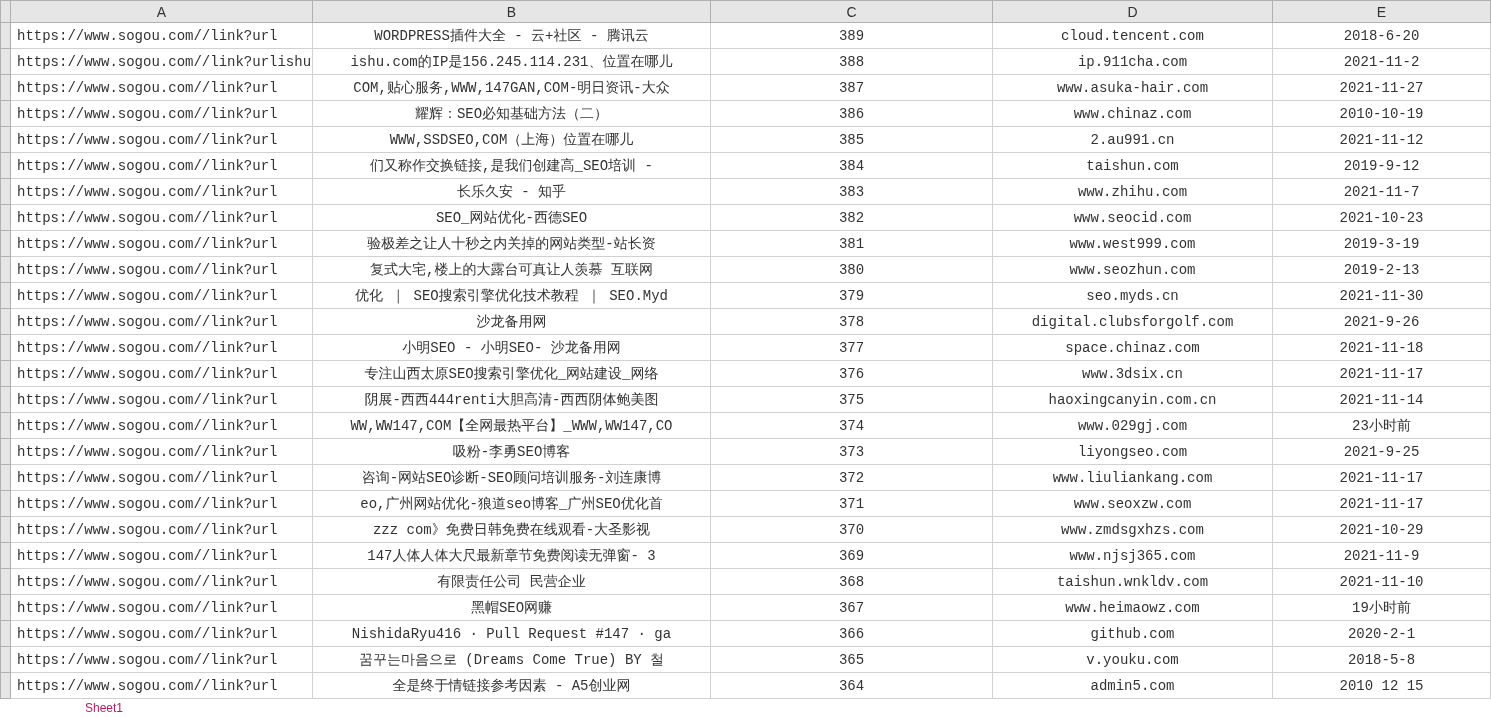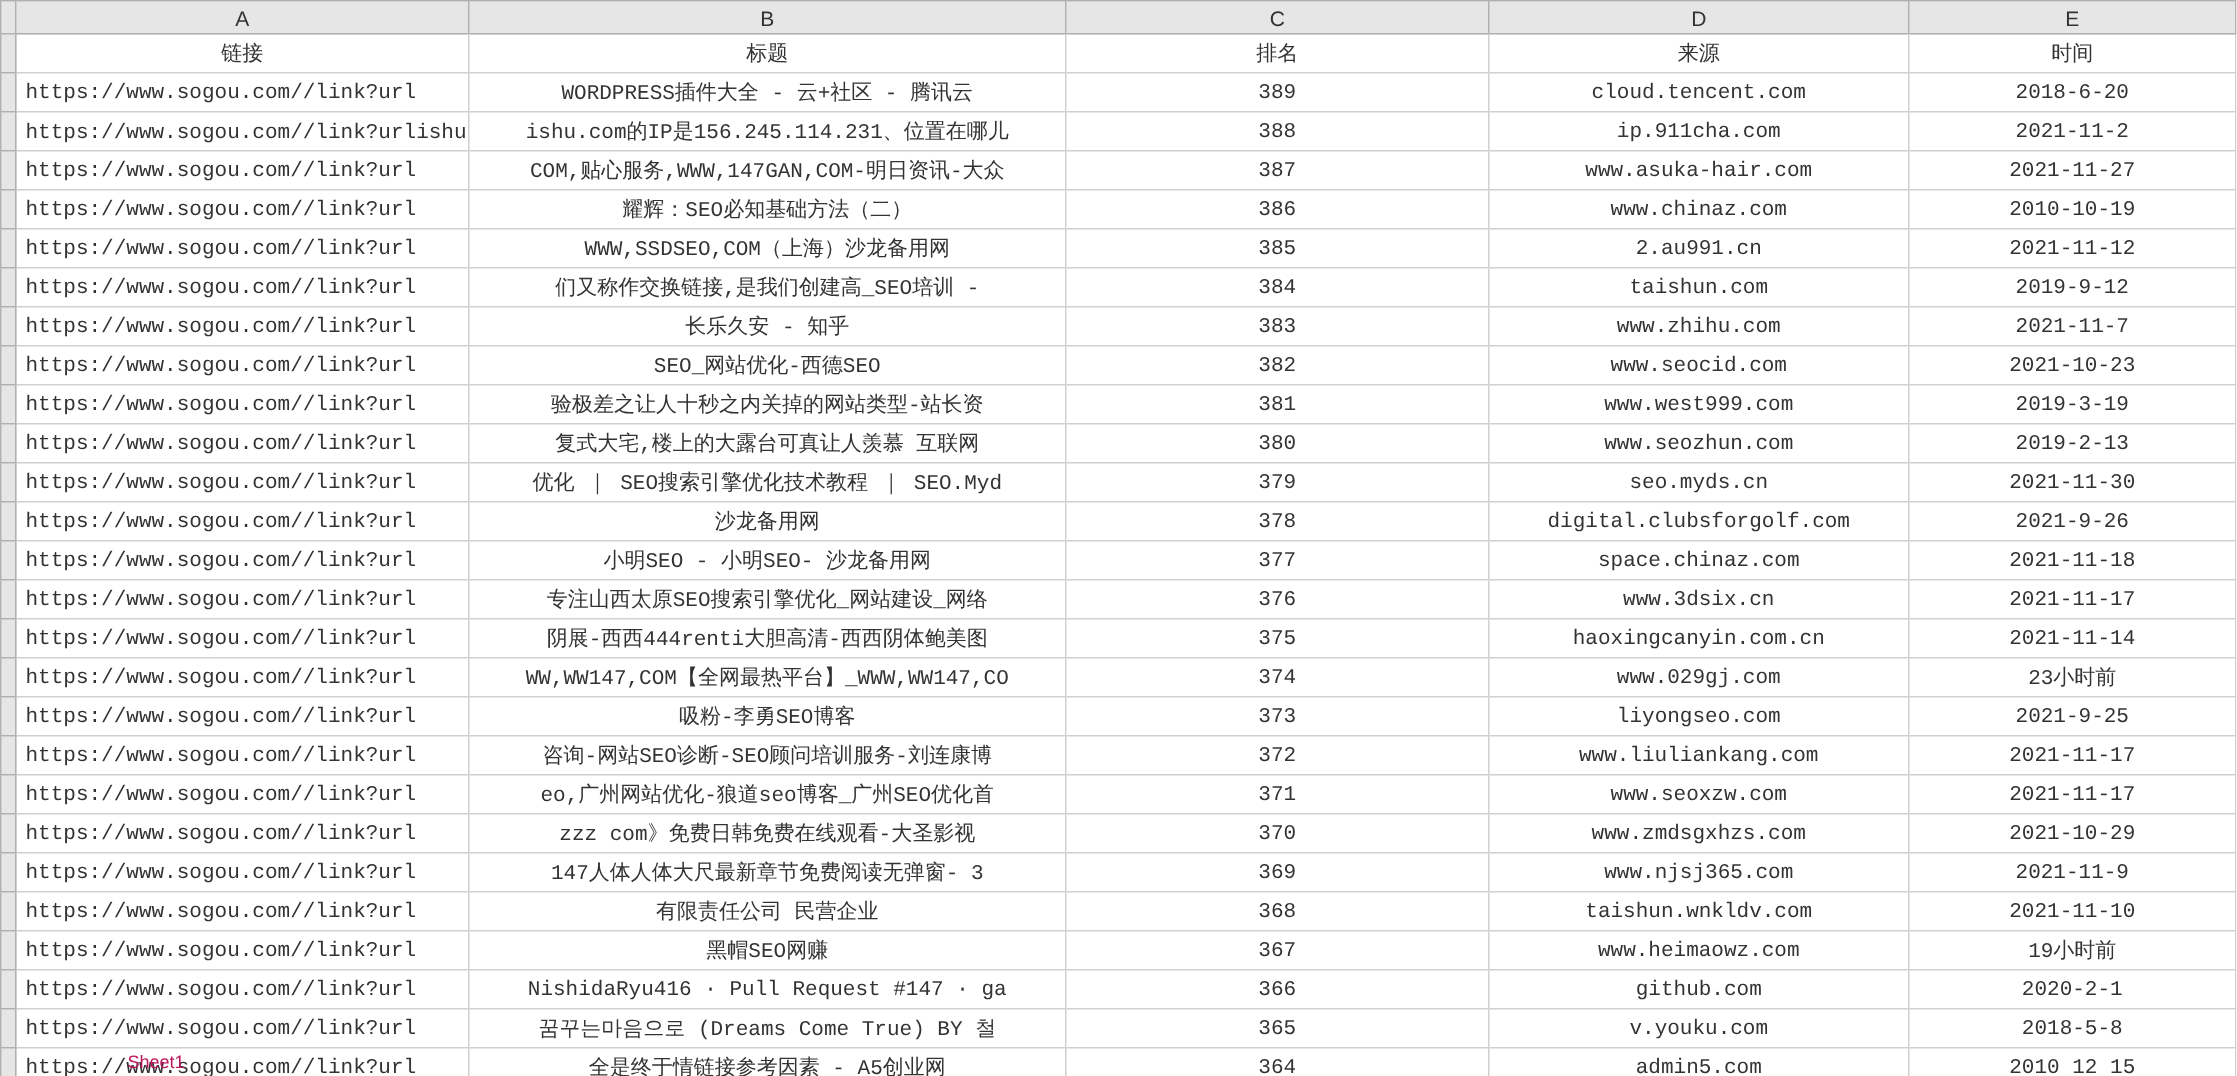--- a/index.html
+++ b/index.html
@@ -47,28 +47,20 @@
       <th class="col-hdr">A</th>
       <th class="col-hdr">B</th>
       <th class="col-hdr">C</th>
       <th class="col-hdr">D</th>
       <th class="col-hdr">E</th>
     </tr>
   </thead>
   <tbody id="grid-body">
       <tr>
         <td class="row-hdr"></td>
-        <td class="cell field-hdr">链接</td>
-        <td class="cell field-hdr">标题</td>
-        <td class="cell field-hdr">排名</td>
-        <td class="cell field-hdr">来源</td>
-        <td class="cell field-hdr">时间</td>
-      </tr>
-      <tr>
-        <td class="row-hdr"></td>
         <td class="cell left">https://www.sogou.com//link?url</td>
         <td class="cell center">WORDPRESS插件大全 - 云+社区 - 腾讯云</td>
         <td class="cell center">389</td>
         <td class="cell center">cloud.tencent.com</td>
         <td class="cell center">2018-6-20</td>
       </tr>
       <tr>
         <td class="row-hdr"></td>
         <td class="cell left">https://www.sogou.com//link?urlishu.com的IP是156.245.114.231、位置在哪儿</td>
         <td class="cell center">ishu.com的IP是156.245.114.231、位置在哪儿</td>
@@ -88,21 +80,21 @@
         <td class="row-hdr"></td>
         <td class="cell left">https://www.sogou.com//link?url</td>
         <td class="cell center">耀辉：SEO必知基础方法（二）</td>
         <td class="cell center">386</td>
         <td class="cell center">www.chinaz.com</td>
         <td class="cell center">2010-10-19</td>
       </tr>
       <tr>
         <td class="row-hdr"></td>
         <td class="cell left">https://www.sogou.com//link?url</td>
-        <td class="cell center">WWW,SSDSEO,COM（上海）沙龙备用网</td>
+        <td class="cell center">WWW,SSDSEO,COM（上海）位置在哪儿</td>
         <td class="cell center">385</td>
         <td class="cell center">2.au991.cn</td>
         <td class="cell center">2021-11-12</td>
       </tr>
       <tr>
         <td class="row-hdr"></td>
         <td class="cell left">https://www.sogou.com//link?url</td>
         <td class="cell center">们又称作交换链接,是我们创建高_SEO培训 -</td>
         <td class="cell center">384</td>
         <td class="cell center">taishun.com</td>

